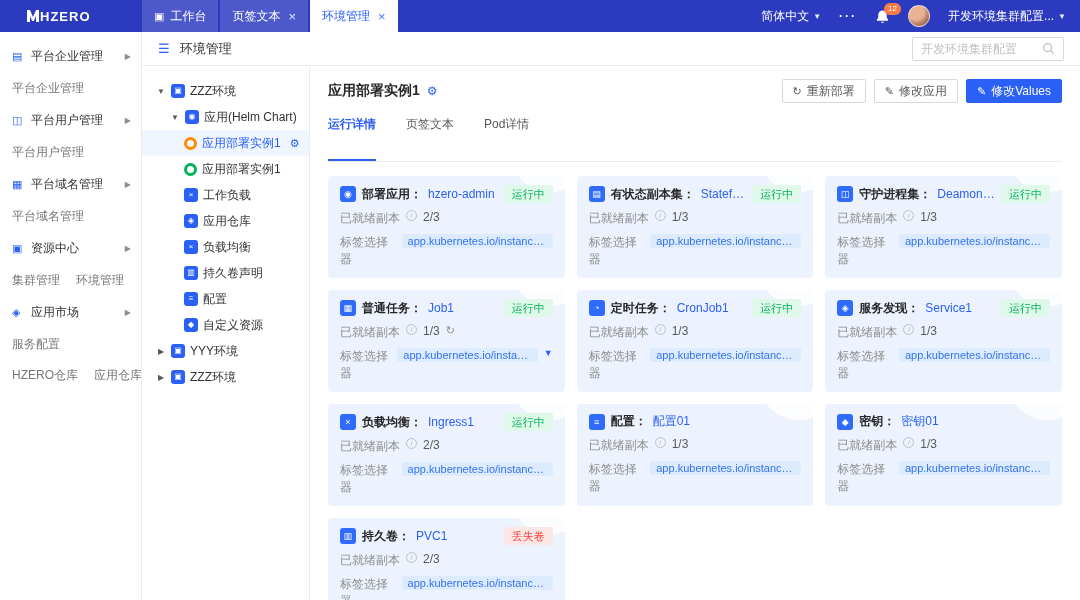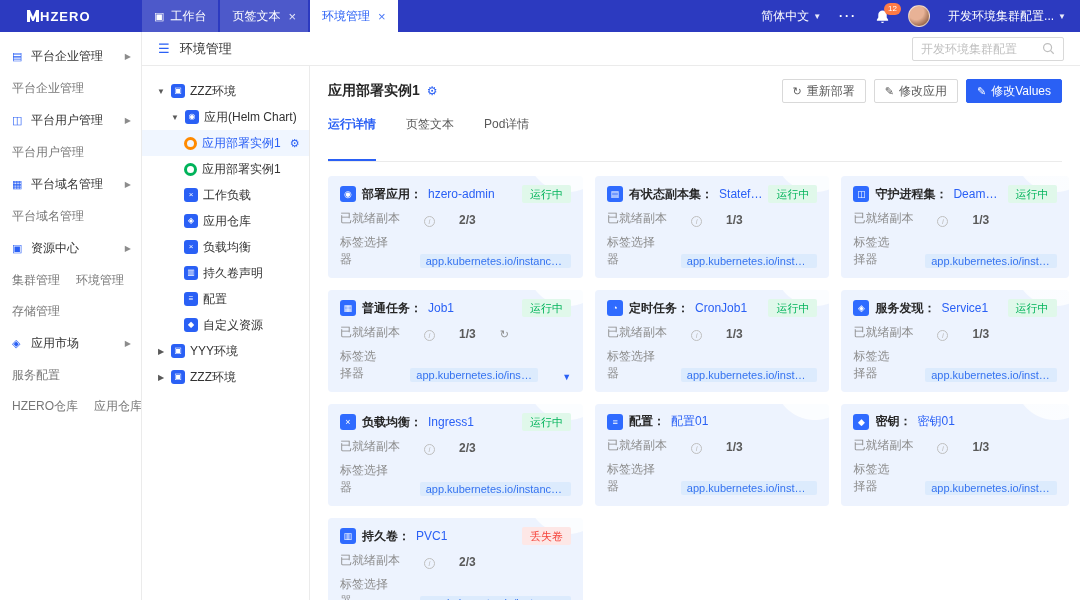--- a/index.html
+++ b/index.html
@@ -66,23 +66,23 @@
   .cards { margin-top:14px; display:grid; grid-template-columns:repeat(3,1fr); gap:12px; }
   .card { border-radius:4px; padding:9px 12px 10px 12px; position:relative;
           background:radial-gradient(circle at 94% -24%, rgba(255,255,255,.8) 0 40px, rgba(255,255,255,0) 41px), #edf3fe; }
   .card-head { display:flex; align-items:center; gap:6px; }
   .cicon { width:16px; height:16px; border-radius:3px; background:#2f6bff; color:#fff; font-size:9px; line-height:16px; text-align:center; flex:none; }
   .ctype { font-weight:bold; color:#262626; white-space:nowrap; }
   .cname { color:#2a60f5; cursor:pointer; white-space:nowrap; overflow:hidden; text-overflow:ellipsis; }
   .status { margin-left:auto; font-size:11px; height:18px; line-height:18px; padding:0 8px; border-radius:2px; flex:none; }
   .status.running { color:#00b35a; background:#e0f8ea; }
   .status.lost { color:#f5453d; background:#fde7e6; }
-  .card-line { margin-top:7px; display:flex; align-items:flex-end; gap:24px; color:#8c8c8c; }
+  .card-line { margin-top:7px; display:flex; align-items:flex-start; gap:6px; color:#8c8c8c; }
   .info-icon { width:11px; height:11px; border:1px solid #bfbfbf; border-radius:50%; color:#bfbfbf; font-size:8px; line-height:10px; text-align:center; font-style:italic; flex:none; }
-  .replica-val { color:#595959;font-weight:bold; }
+  .replica-val { color:#595959; }
   .sync-icon { color:#8c8c8c; font-size:11px; cursor:pointer; }
   .sel-tag { background:#dcebfd; color:#3573f0; padding:1px 6px; border-radius:2px; font-size:11px; white-space:nowrap; overflow:hidden; text-overflow:ellipsis; }
   .chev { color:#2a60f5; font-size:9px; cursor:pointer; }
 </style>
 </head>
 <body>
 
 <div class="topbar">
   <div class="logo">
     <svg class="logo-mark" viewBox="0 0 14 14">
@@ -151,23 +151,20 @@
     </div>
     <div class="side-group">
       <span class="gicon">▣</span>
       <span>资源中心</span>
       <span class="gcaret">▶</span>
     </div>
     <div class="side-sub">
       <span>集群管理</span>
       <span>环境管理</span>
     </div>
-    <div class="side-sub">
-      <span>存储管理</span>
-    </div>
     <div class="side-group">
       <span class="gicon">◈</span>
       <span>应用市场</span>
       <span class="gcaret">▶</span>
     </div>
     <div class="side-sub">
       <span>服务配置</span>
     </div>
     <div class="side-sub">
       <span>HZERO仓库</span>

